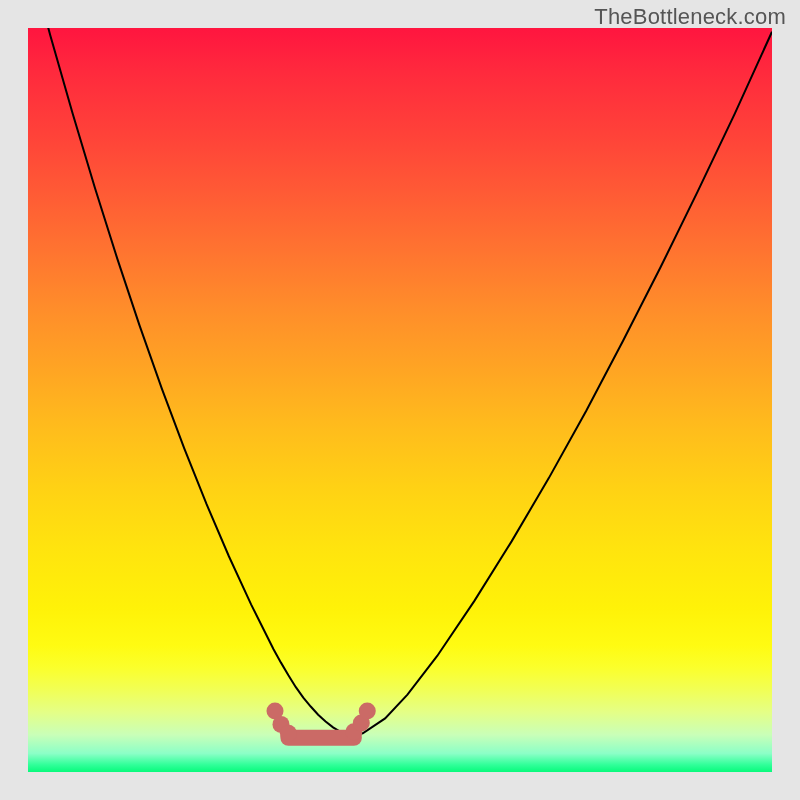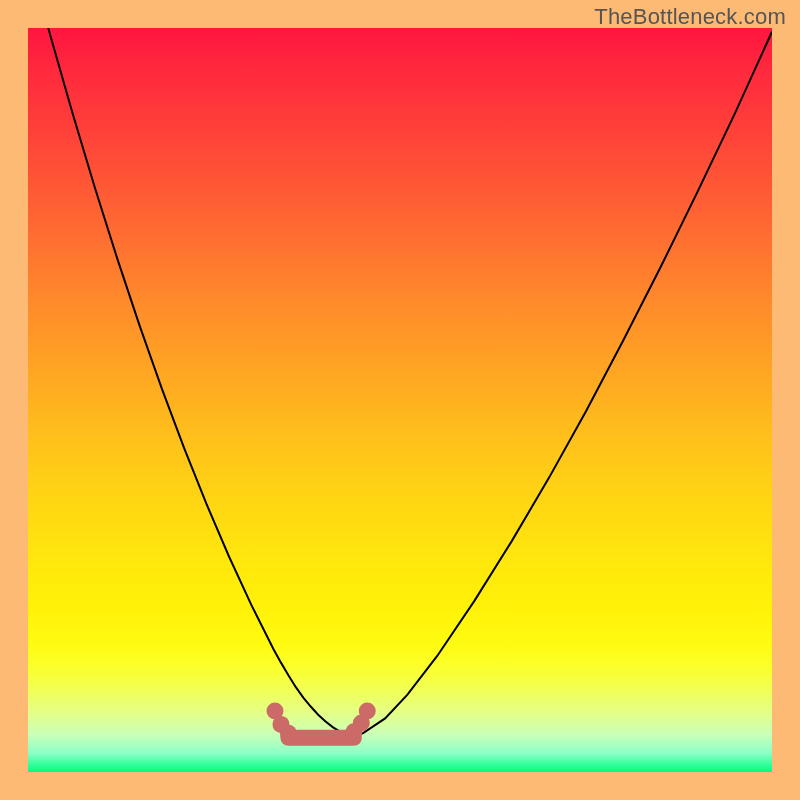--- a/index.html
+++ b/index.html
@@ -1,21 +1,21 @@
 <!DOCTYPE html>
 <html><head>
 <meta charset="utf-8">
 <style>
   * { margin: 0; padding: 0; box-sizing: border-box; }
   html, body { width: 800px; height: 800px; overflow: hidden; background: #000; }
   .frame {
     position: relative;
     width: 800px;
     height: 800px;
-    background: #fdba74;
+    background: #e5e5e5;
   }
   .watermark {
     position: absolute;
     top: 4px;
     right: 14px;
     font-family: Arial, Helvetica, sans-serif;
     font-size: 22px;
     color: #555;
     font-weight: 500;
     letter-spacing: 0.2px;

